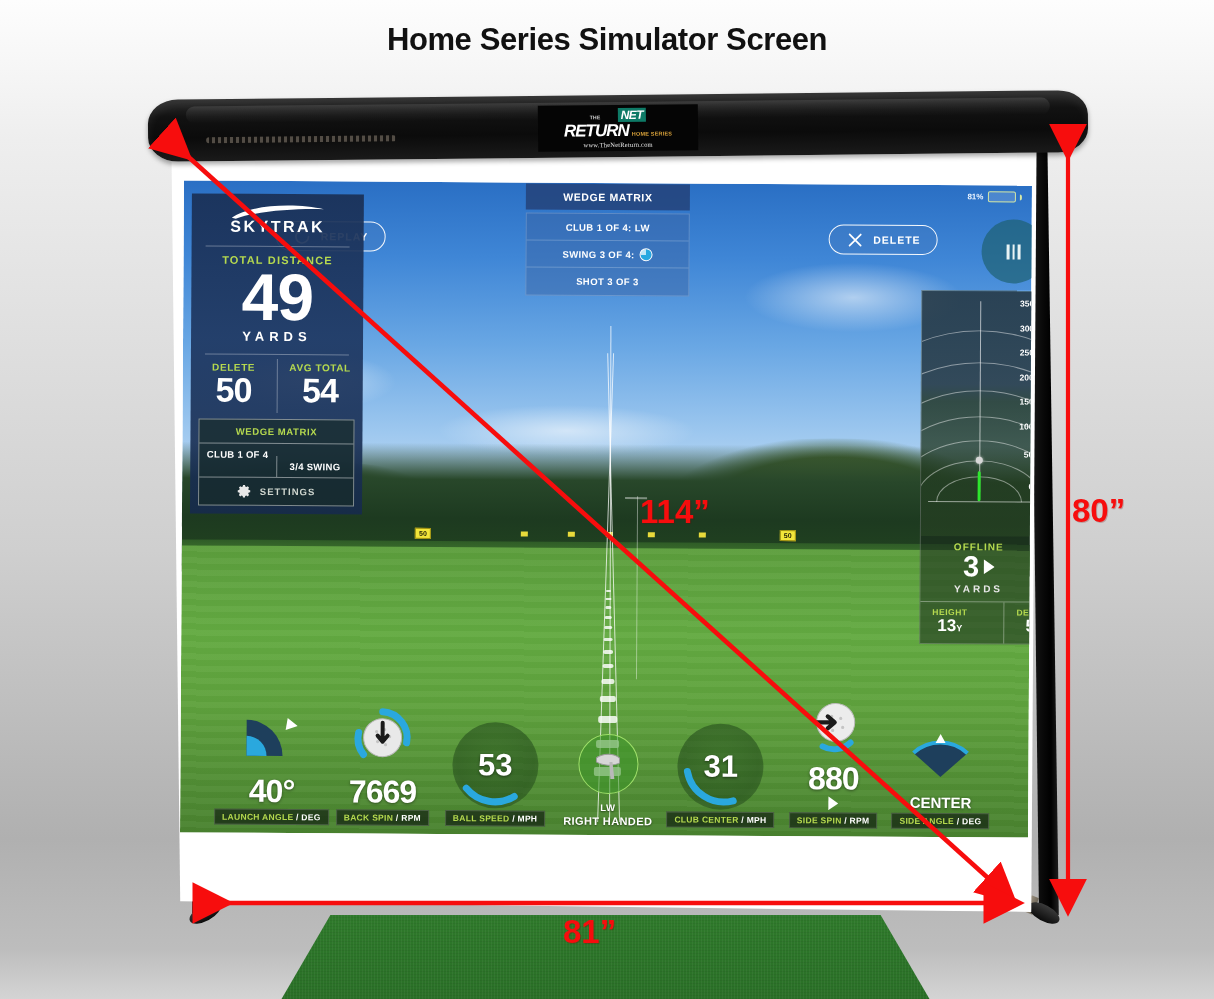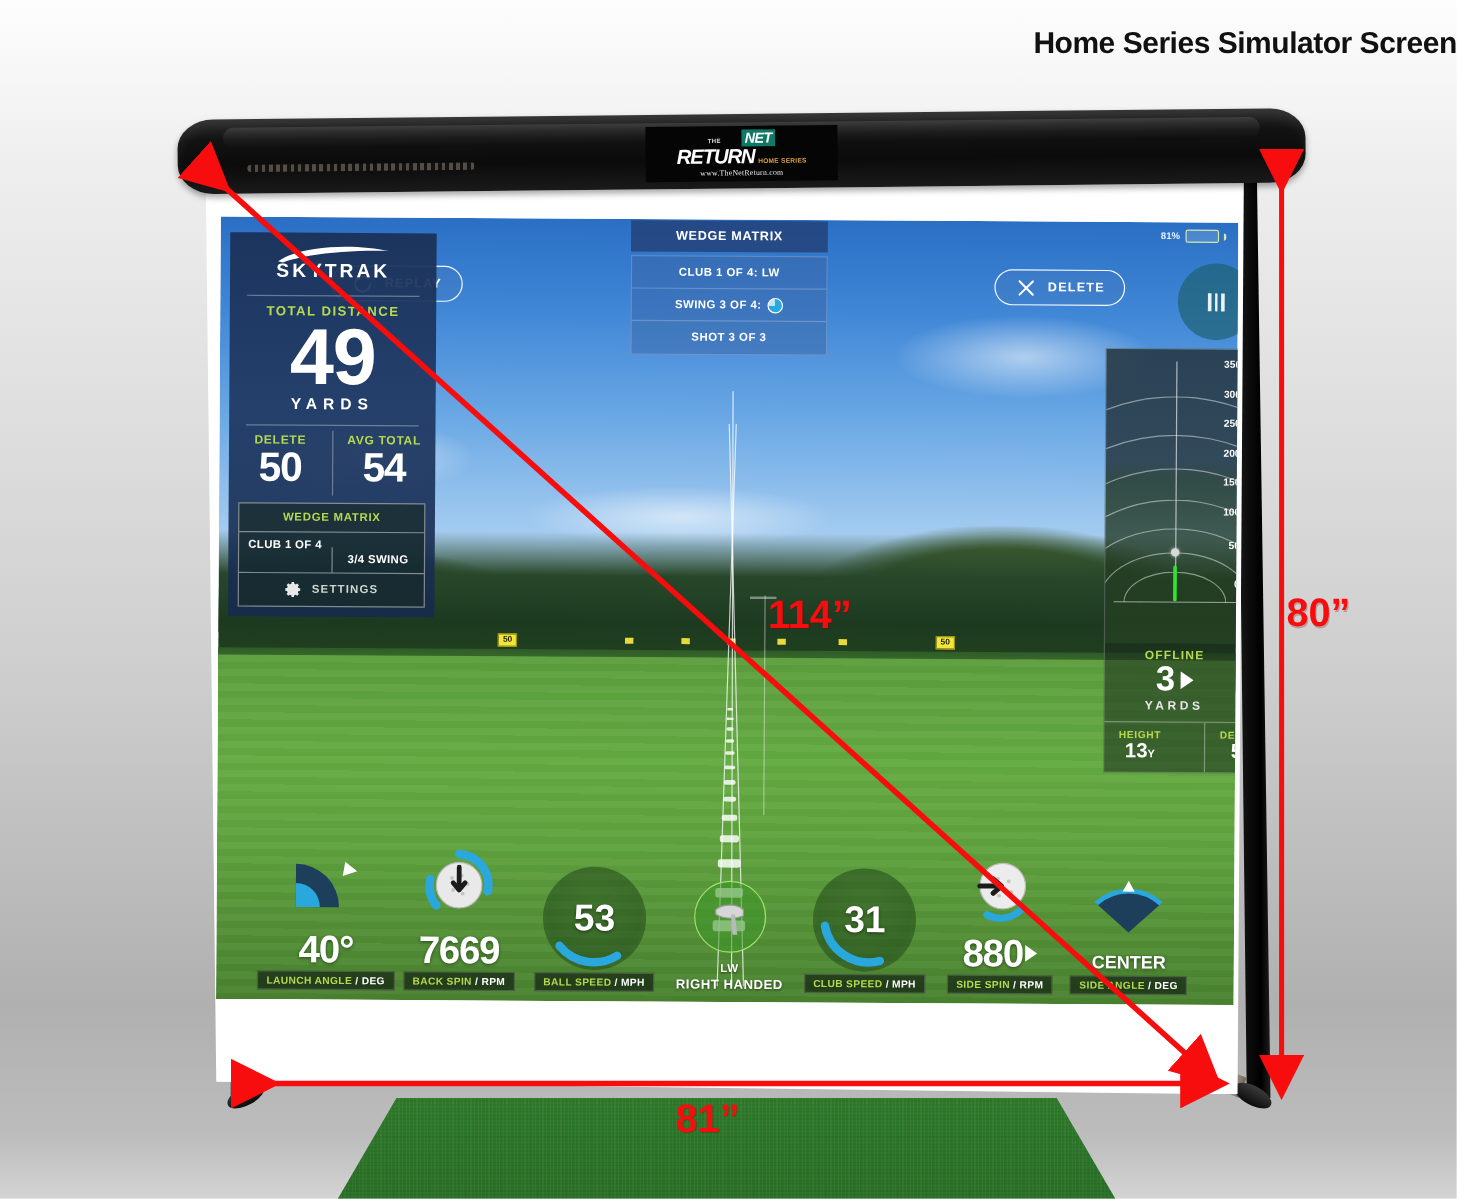--- a/index.html
+++ b/index.html
@@ -14,22 +14,22 @@
     position: relative;
     width: 1214px; height: 999px;
     background: linear-gradient(180deg,#fdfdfd 0%, #f7f7f7 6%, #eeeeee 14%, #e2e2e2 30%,
                                 #cfcfcf 55%, #bdbdbd 72%, #b0b0b0 84%, #bdbdbd 95%, #d4d4d4 100%);
     overflow: hidden;
   }
 
   
   .page-title {
     position: absolute; left: 0; top: 22px; width: 100%;
-    text-align: right;
-    font-size: 25px; font-weight: bold; letter-spacing: -0.4px;
+    text-align: center;
+    font-size: 31px; font-weight: bold; letter-spacing: -0.4px;
     color: #111;
     font-family: "Liberation Sans", sans-serif;
   }
 
   
   .mat {
     position: absolute;
     left: 278px; top: 915px;
     width: 655px; height: 90px;
     background: linear-gradient(180deg,#2f7a2b 0%, #2c7529 40%, #2a6f27 100%);
@@ -652,39 +652,39 @@
       <div class="metric metric-big">
         <div class="metric-visual" style="height:86px;">
           <div class="dial" style="width:86px;height:86px;">
             <svg width="86" height="86" viewBox="0 0 86 86" style="position:absolute;inset:0;">
               <path d="M10 48 A37 37 0 0 0 56 77" fill="none" stroke="#2aa8de" stroke-width="7" stroke-linecap="round"></path>
             </svg>
             <span class="dial-num">31</span>
           </div>
         </div>
         <div class="metric-tag">
-          <span class="k">CLUB SPEED</span>
+          <span class="k">CLUB CENTER</span>
           <span> / </span>
           <span>MPH</span>
         </div>
       </div>
 
       <div class="metric">
         <div class="metric-visual">
           <svg width="62" height="60" viewBox="0 0 62 60">
             <path d="M20 52 A24 24 0 0 0 48 48" fill="none" stroke="#2aa8de" stroke-width="6" stroke-linecap="round"></path>
             <circle cx="33" cy="28" r="19" fill="#ececec" stroke="#bbbbbb" stroke-width="1"></circle>
             <circle cx="29" cy="22" r="1.6" fill="#c4c4c4"></circle>
               <circle cx="38" cy="24" r="1.6" fill="#c4c4c4"></circle>
             <circle cx="40" cy="33" r="1.6" fill="#c4c4c4"></circle>
               <circle cx="30" cy="36" r="1.6" fill="#c4c4c4"></circle>
             <path d="M14 28 L30 28 M25 22 L32 28 L25 34" fill="none" stroke="#1b1b1b" stroke-width="4.2" stroke-linecap="round" stroke-linejoin="round"></path>
           </svg>
         </div>
-        <div class="metric-value" style="display:flex;align-items:center;gap:2px;">
+        <div class="metric-value" style="display:flex;align-items:center;gap:2px;flex-direction:column;">
           <span>880</span>
           <svg width="10" height="14" viewBox="0 0 10 14">
               <path d="M0 0 L10 7 L0 14 Z" fill="#ffffff"></path>
             </svg>
         </div>
         <div class="metric-tag">
           <span class="k">SIDE SPIN</span>
           <span> / </span>
           <span>RPM</span>
         </div>

